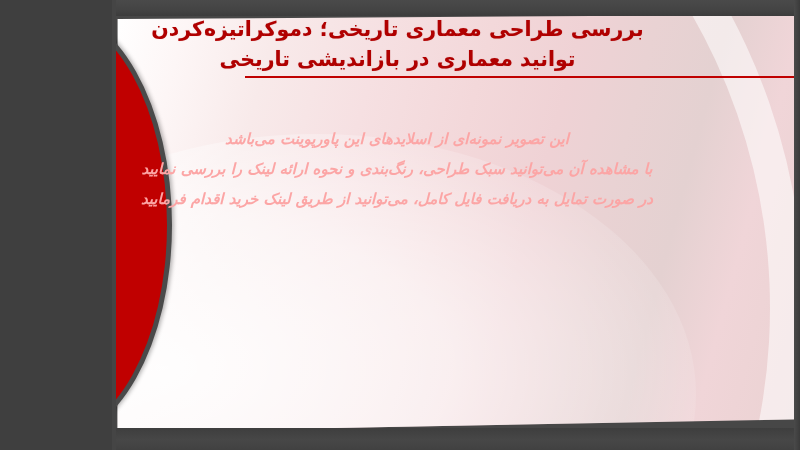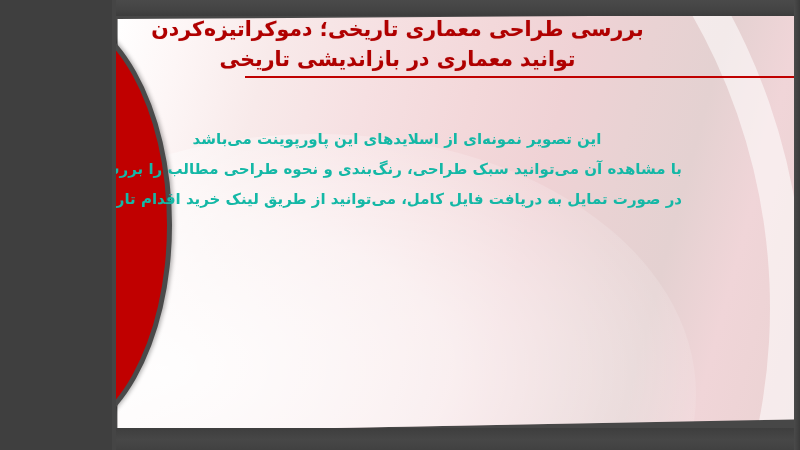--- a/index.html
+++ b/index.html
@@ -211,25 +211,26 @@
     height: 2px;
     background: #C00000;
   }
 
   .body {
     position: absolute;
     right: 118px;
     top: 124px;
     width: 570px;
     text-align: center;
-    color: #14b8a6;
+    color: #fca5a5;
     font-size: 15px;
     line-height: 30px;
     direction: rtl;
     font-weight: 600;
+    font-style: italic;
   }
   .body-line { display: block; white-space: nowrap; }
 </style>
 </head>
 <body>
 
 <div id="slide">
 
   <div class="canvas">
     <div class="arcs">
@@ -251,22 +252,22 @@
 
     <div class="title">
       <span class="title-line">بررسی طراحی معماری تاریخی؛ دموکراتیزه‌کردن</span>
       <span class="title-line">توانید معماری در بازاندیشی تاریخی</span>
     </div>
 
     <div class="title-rule"></div>
 
     <div class="body">
       <span class="body-line">این تصویر نمونه‌ای از اسلایدهای این پاورپوینت می‌باشد</span>
-      <span class="body-line">با مشاهده آن می‌توانید سبک طراحی، رنگ‌بندی و نحوه طراحی مطالب را بررسی نمایید</span>
-      <span class="body-line">در صورت تمایل به دریافت فایل کامل، می‌توانید از طریق لینک خرید اقدام تاریخی</span>
+      <span class="body-line">با مشاهده آن می‌توانید سبک طراحی، رنگ‌بندی و نحوه ارائه لینک را بررسی نمایید</span>
+      <span class="body-line">در صورت تمایل به دریافت فایل کامل، می‌توانید از طریق لینک خرید اقدام فرمایید</span>
     </div>
 
   </div>
 
   <div class="frame-top"></div>
   <div class="frame-bottom"></div>
   <div class="frame-left-edge"></div>
   <div class="frame-right-edge"></div>
 
 </div>

